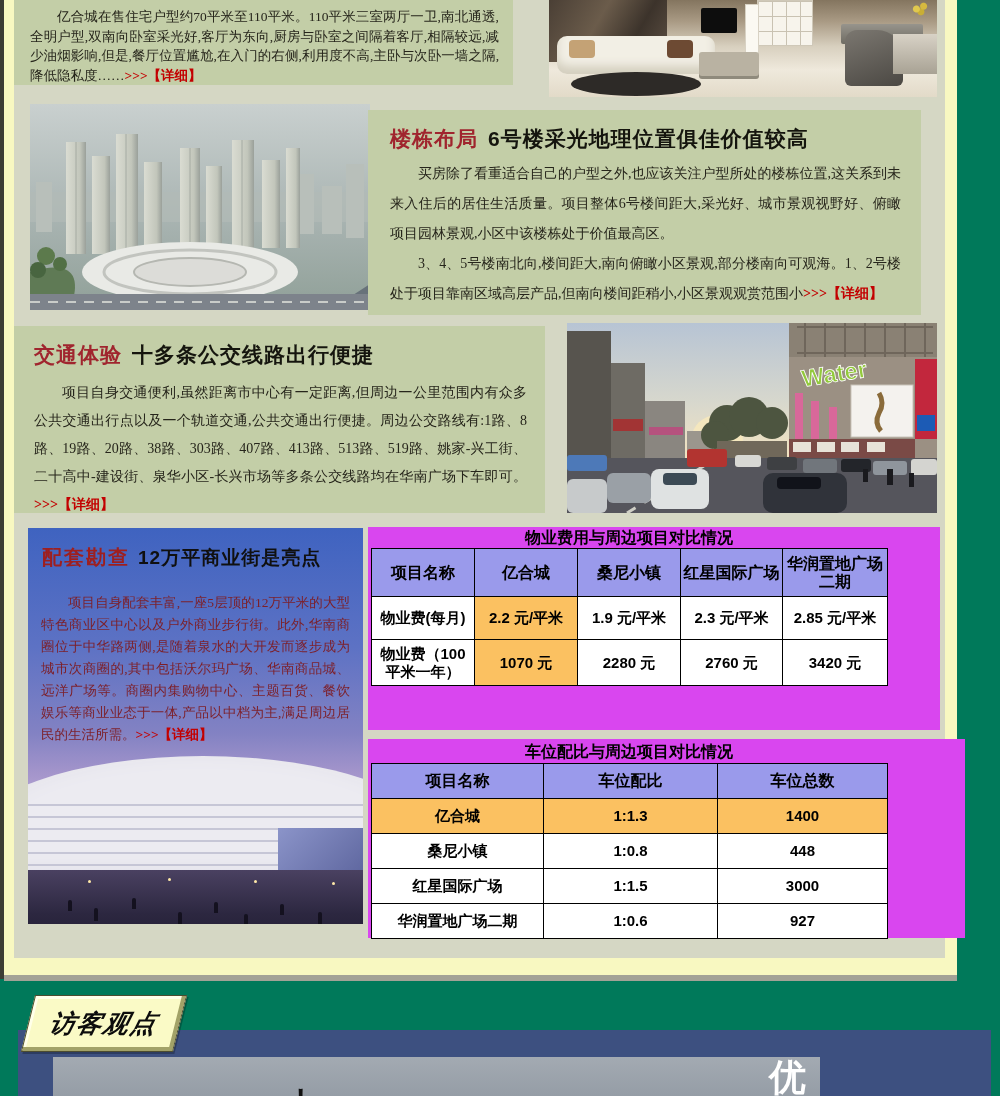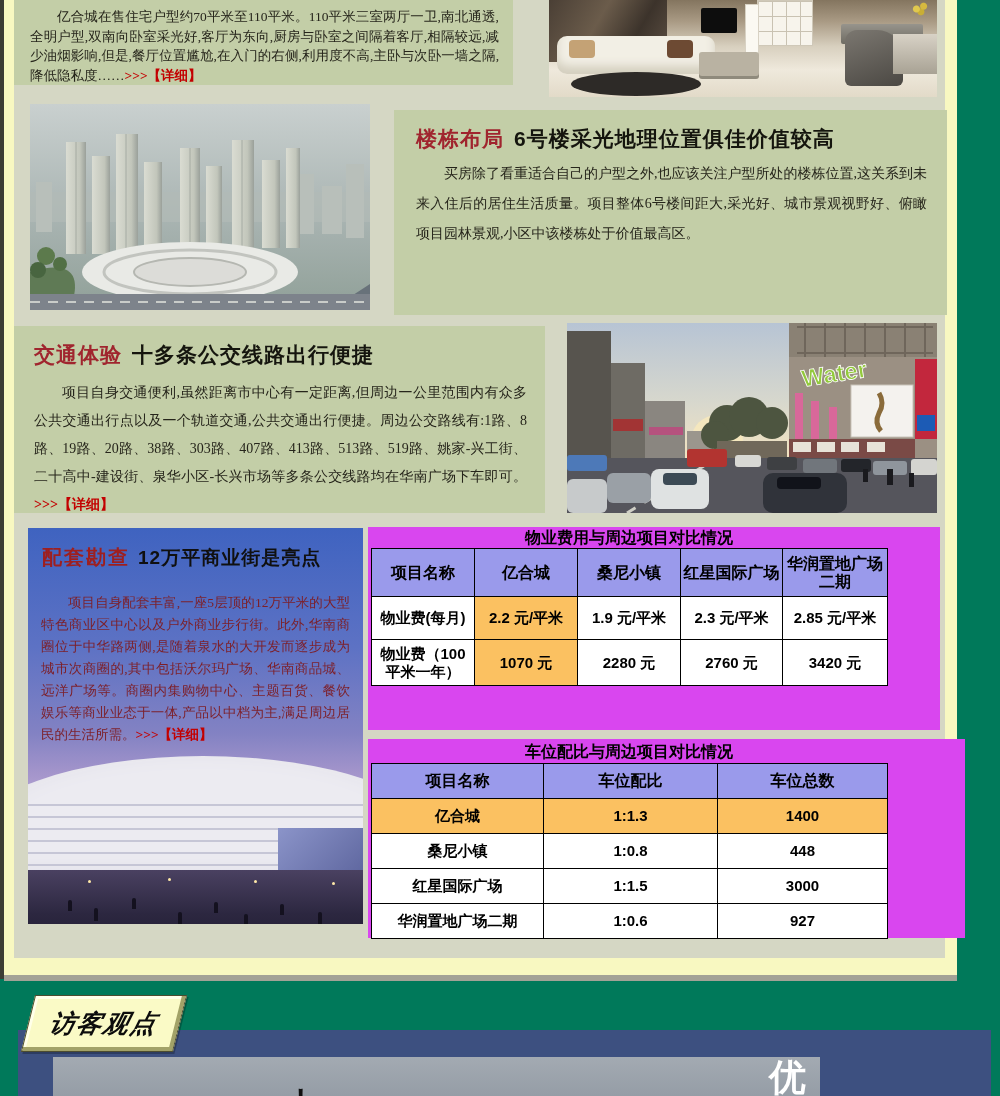--- a/index.html
+++ b/index.html
@@ -17,21 +17,21 @@
   .block{position:absolute;background:#c3cea7}
   .sec-head{font-weight:bold;font-size:21px;letter-spacing:1px;white-space:nowrap}
   .sec-head .red{color:#a0252e;margin-right:10px}
   .sec-head .blk{color:#15150e}
   .bt{font-family:"Liberation Serif","DejaVu Serif",serif;color:#26251b;text-align:justify;text-indent:2em}
   .more{color:#c30000;font-weight:bold;cursor:pointer;font-family:"Liberation Serif","DejaVu Serif",serif}
 
   #s1-block{left:14px;top:0;width:499px;height:85px;padding:7px 14px 0 16px}
   #s1-block p{font-size:13.5px;line-height:19.5px}
 
-  #s2-block{left:394px;top:110px;width:553px;height:205px;padding:15px 20px 12px 22px}
+  #s2-block{left:368px;top:110px;width:553px;height:205px;padding:15px 20px 12px 22px}
   #s2-block p{font-size:14px;line-height:30px;margin-top:6px}
   #s2-block p+p{margin-top:0}
 
   #s3-block{left:14px;top:326px;width:531px;height:187px;padding:15px 18px 0 20px}
   #s3-block p{font-size:14px;line-height:28px;margin-top:10px}
 
   
   .photo{position:absolute;overflow:hidden}
   #photo-interior{left:549px;top:0;width:388px;height:97px;background:linear-gradient(180deg,#84755f 0%,#a99a84 22%,#d8d0bf 48%,#efe9dc 72%,#e2dac8 100%)}
   .ph{position:absolute}
@@ -153,20 +153,21 @@
     <rect x="0" y="190" width="340" height="16" fill="#7d838b"></rect>
     <line x1="0" y1="198" x2="340" y2="198" stroke="#c9ccc9" stroke-width="2" stroke-dasharray="10 8"></line>
   </svg>
 </div>
 
 <div class="block" id="s2-block">
   <div class="sec-head">
     <span class="red">楼栋布局</span><span class="blk">6号楼采光地理位置俱佳价值较高</span>
   </div>
   <p class="bt">买房除了看重适合自己的户型之外,也应该关注户型所处的楼栋位置,这关系到未来入住后的居住生活质量。项目整体6号楼间距大,采光好、城市景观视野好、俯瞰项目园林景观,小区中该楼栋处于价值最高区。</p>
+  <p class="bt"><span>3、4、5号楼南北向,楼间距大,南向俯瞰小区景观,部分楼南向可观海。1、2号楼处于项目靠南区域高层产品,但南向楼间距稍小,小区景观观赏范围小</span><a class="more">&gt;&gt;&gt;【详细】</a></p>
 </div>
 
 <div class="block" id="s3-block">
   <div class="sec-head">
     <span class="red">交通体验</span><span class="blk">十多条公交线路出行便捷</span>
   </div>
   <p class="bt"><span>项目自身交通便利,虽然距离市中心有一定距离,但周边一公里范围内有众多公共交通出行点以及一个轨道交通,公共交通出行便捷。周边公交路线有:1路、8路、19路、20路、38路、303路、407路、413路、513路、519路、姚家-兴工街、二十高中-建设街、泉华小区-长兴市场等多条公交线路均在华南广场下车即可。</span><a class="more">&gt;&gt;&gt;【详细】</a></p>
 </div>
 
 <div class="photo" id="photo-street">

